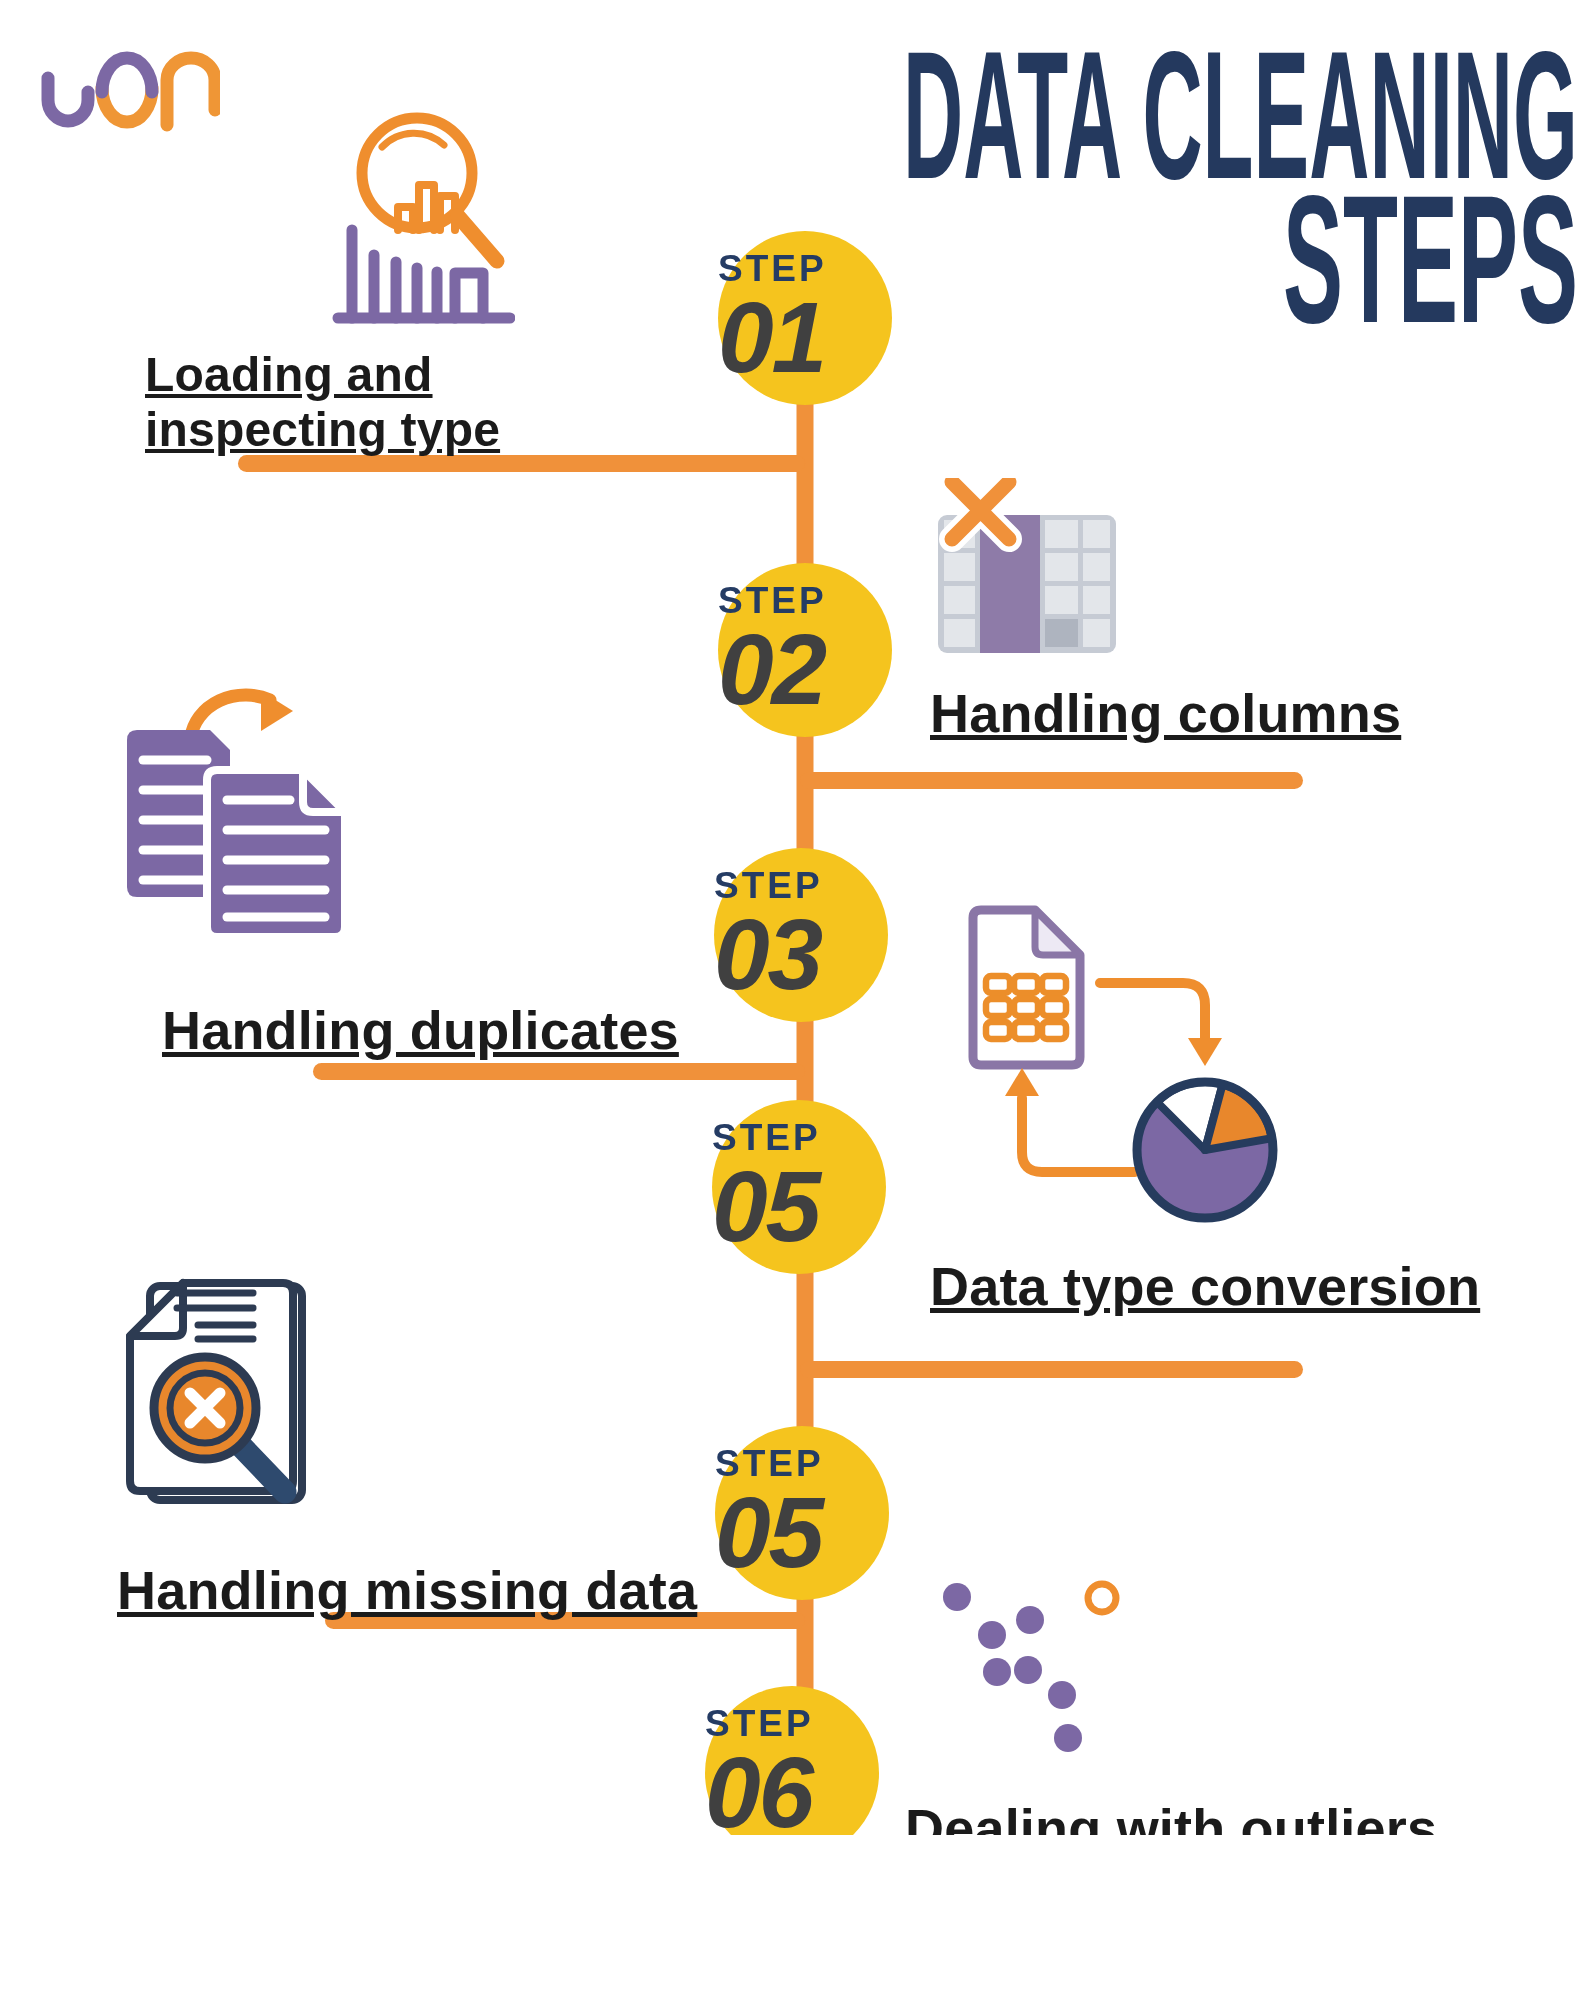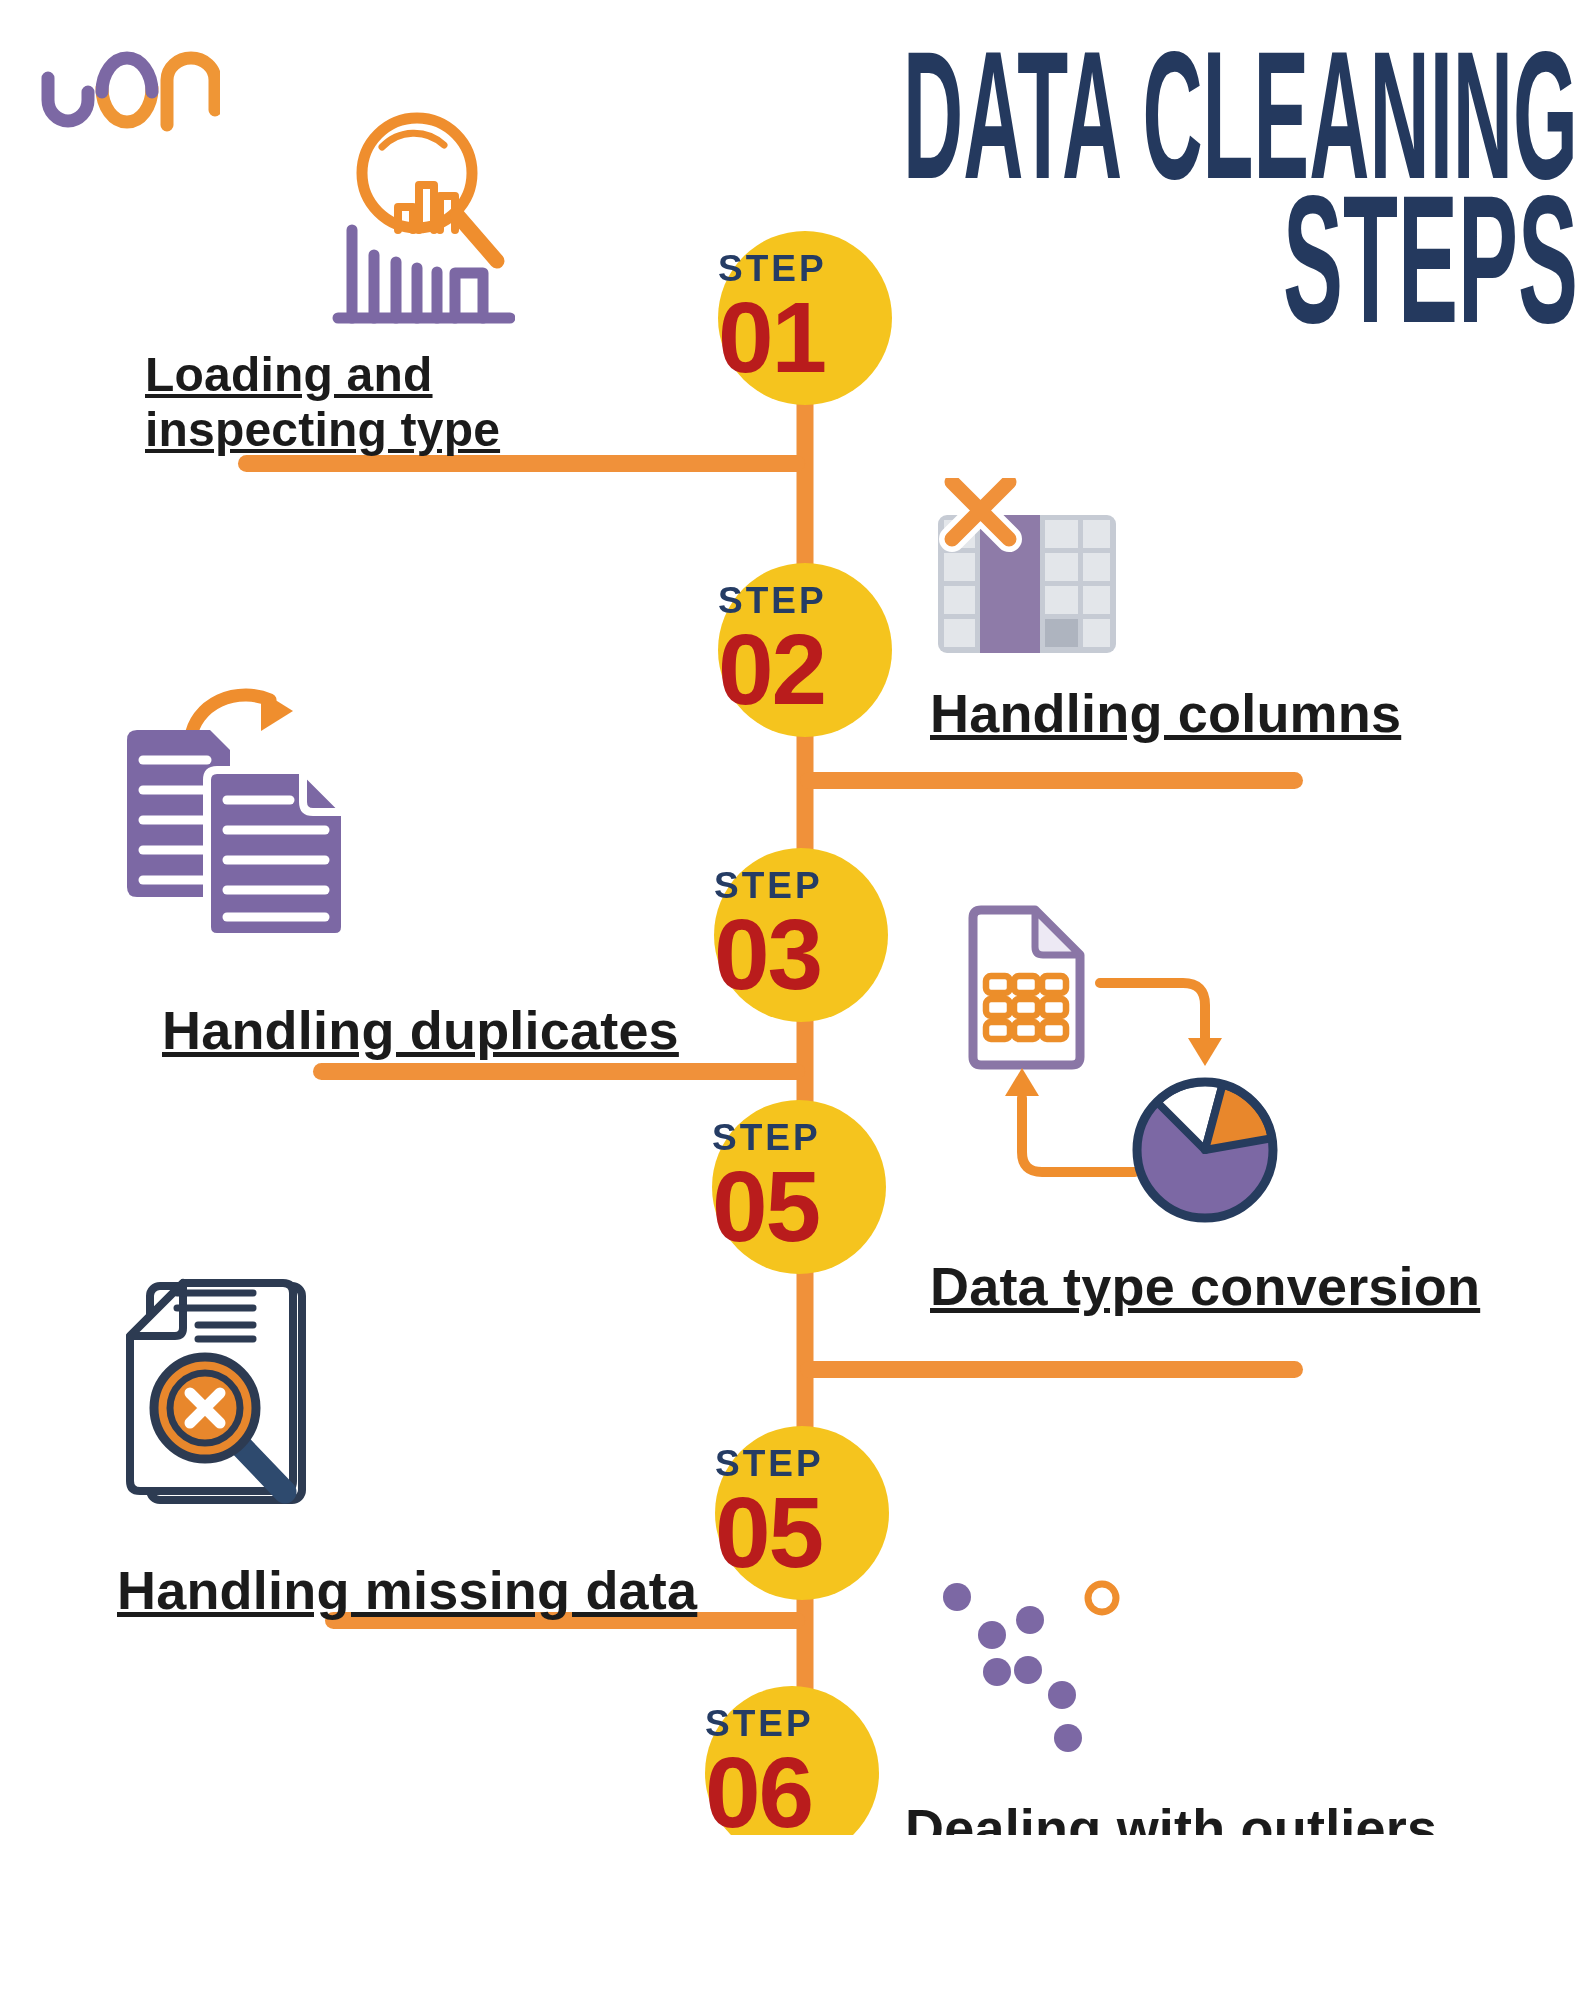--- a/index.html
+++ b/index.html
@@ -15,22 +15,22 @@
   .step-badge{
     position:absolute;width:174px;height:174px;border-radius:50%;
     background:#F5C41E;z-index:2;display:flex;flex-direction:column;
     align-items:flex-start;justify-content:center;text-align:center;
   }
   .step-word{
     font-size:37px;font-weight:800;letter-spacing:3px;color:#253C64;
     line-height:1;margin-top:-4px;
   }
   .step-num{
-    font-size:100px;font-weight:800;letter-spacing:-2px;color:#b91c1c;
-    line-height:0.92;margin-top:4px;
+    font-size:100px;font-weight:800;letter-spacing:-2px;color:#404040;
+    line-height:0.92;margin-top:4px;font-style:italic;
   }
   
   .step-label{
     position:absolute;color:#1B1B1B;font-size:54px;font-weight:600;
     letter-spacing:0.2px;line-height:1.12;z-index:3;white-space:nowrap;text-decoration:underline;
   }
   .step-label.small{font-size:48px;line-height:1.14;}
   .icon{position:absolute;z-index:3;}
   #title-svg text{
     font-family:"Liberation Sans","DejaVu Sans",sans-serif;

